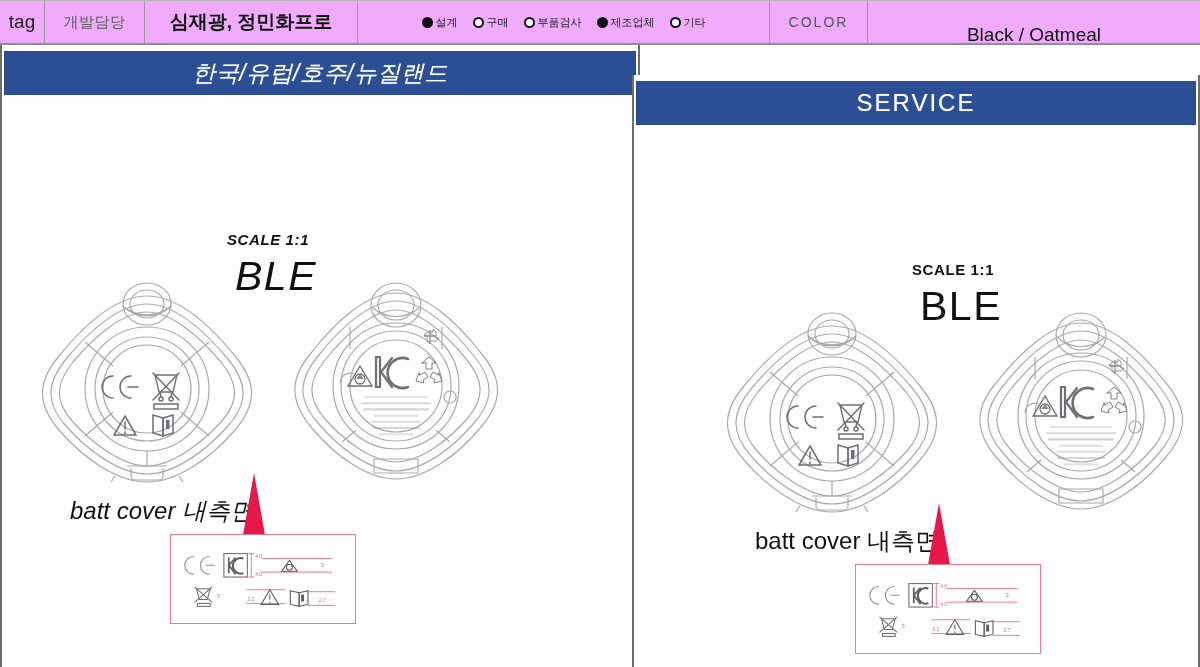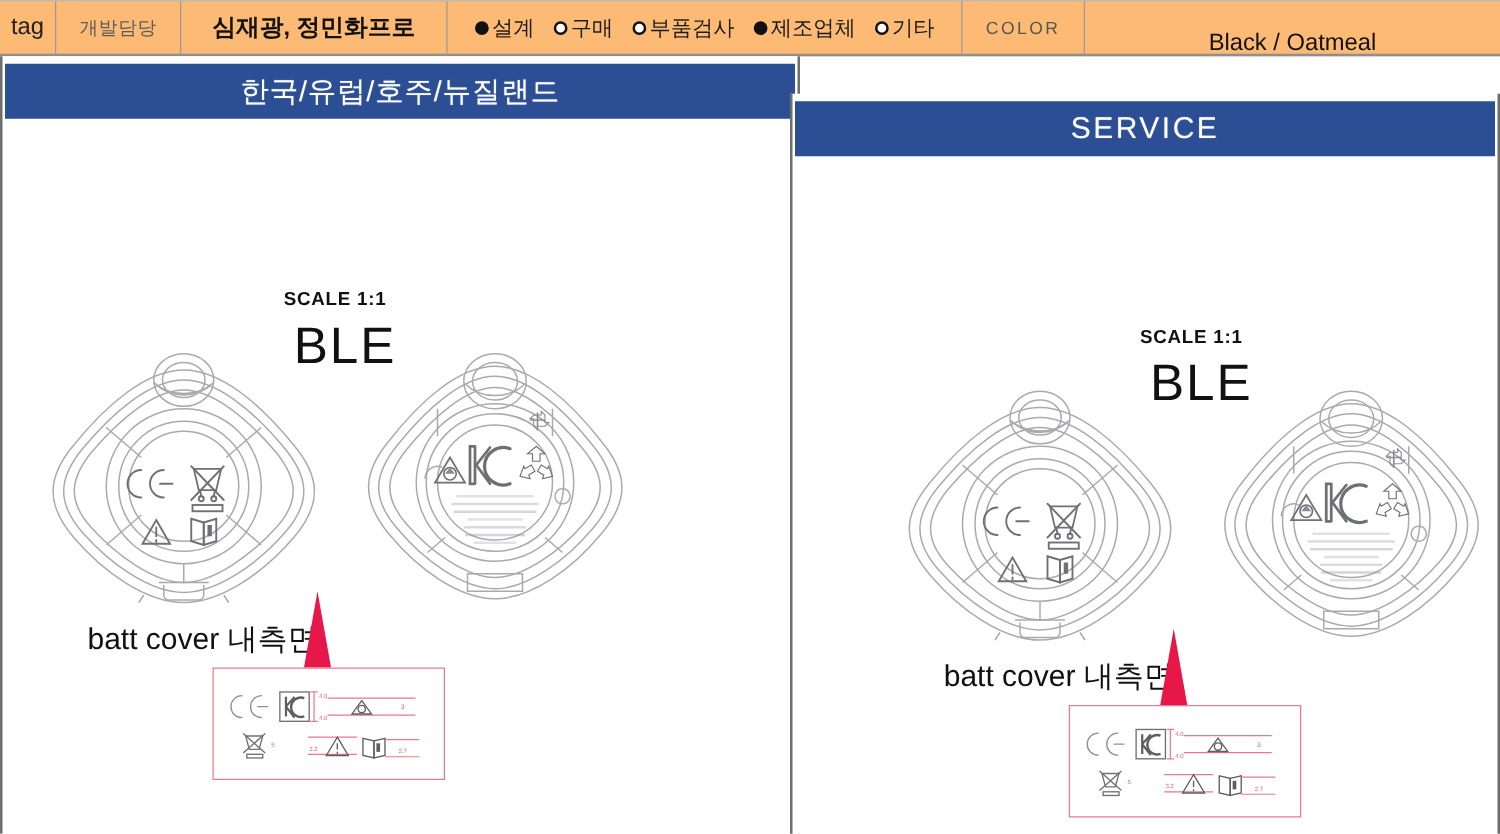--- a/index.html
+++ b/index.html
@@ -10,21 +10,21 @@
     overflow: hidden;
   }
   #root { position: relative; width: 1200px; height: 667px; background: #fff; }
 
   
   .meta-table {
     position: absolute; left: 0; top: 0; width: 1200px; height: 45px;
     display: flex; align-items: stretch;
     border-top: 1px solid #b9b9b9;
     border-bottom: 2px solid #8f8f8f;
-    background: #fdba74;
+    background: #f0abfc;
   }
   .meta-stub {
     position: absolute; left: 0; top: 0; width: 1200px; height: 7px;
     border-bottom: 1px solid #c9c9c9; background:#fff;
   }
   .meta-cell {
     display: flex; align-items: center; justify-content: center;
     border-right: 1px solid #9a9a9a;
     padding: 0 6px; height: 100%;
     white-space: nowrap; overflow: hidden;
@@ -33,32 +33,32 @@
   .meta-cell:last-child { border-right: none; margin-top: 13px; }
   .c-tag     { width: 45px;  font-size: 19px; color:#222; }
   .c-role    { width: 100px; font-size: 15px; color: #5d5d5d; letter-spacing: 0.5px; }
   .c-names   { width: 213px; font-size: 19px; font-weight: bold; color: #111; }
   .c-dist    { width: 80px;  font-size: 14px; color: #6a6a6a; letter-spacing: 2.5px; }
   .c-radios  { width: 412px; }
   .c-colorlbl{ width: 98px;  font-size: 14px; color: #555; letter-spacing: 2px; }
   .c-colorval{ flex: 1 1 auto; font-size: 19px; color: #111; }
 
   .radio-group { display: flex; align-items: center; justify-content: center; gap: 15px; width: 100%; }
-  .radio-item { display: flex; align-items: center; gap: 3px; font-size: 17px; color: #1b1b1b; white-space: nowrap; justify-content: space-between; }
+  .radio-item { display: flex; align-items: center; gap: 3px; font-size: 11px; color: #1b1b1b; white-space: nowrap; justify-content: space-between; }
   .radio-dot { width: 11px; height: 11px; border-radius: 50%; border: 2px solid #111; background: #fff; flex: 0 0 auto; }
   .radio-dot.filled { background: #111; }
 
   
   .panel {
     position: absolute; top: 45px; height: 622px;
     border-left: 2px solid #6e6e6e;
     border-right: 2px solid #6e6e6e;
     background: #fff;
   }
-  #panel-left  { left: 0px;   width: 640px; }
+  #panel-left  { left: 0px;   width: 640px; font-style: italic; }
   #panel-right { left: 632px; width: 568px; margin-top: 30px; }
 
   .banner {
     position: absolute; left: 2px; right: 2px; top: 6px; height: 44px;
     background: #2b4e94;
     display: flex; align-items: center; justify-content: center;
   }
   .banner-text {
     color: #ffffff; font-size: 23px; letter-spacing: 0.5px;
     text-shadow: 0 0 1px rgba(255,255,255,0.45);

